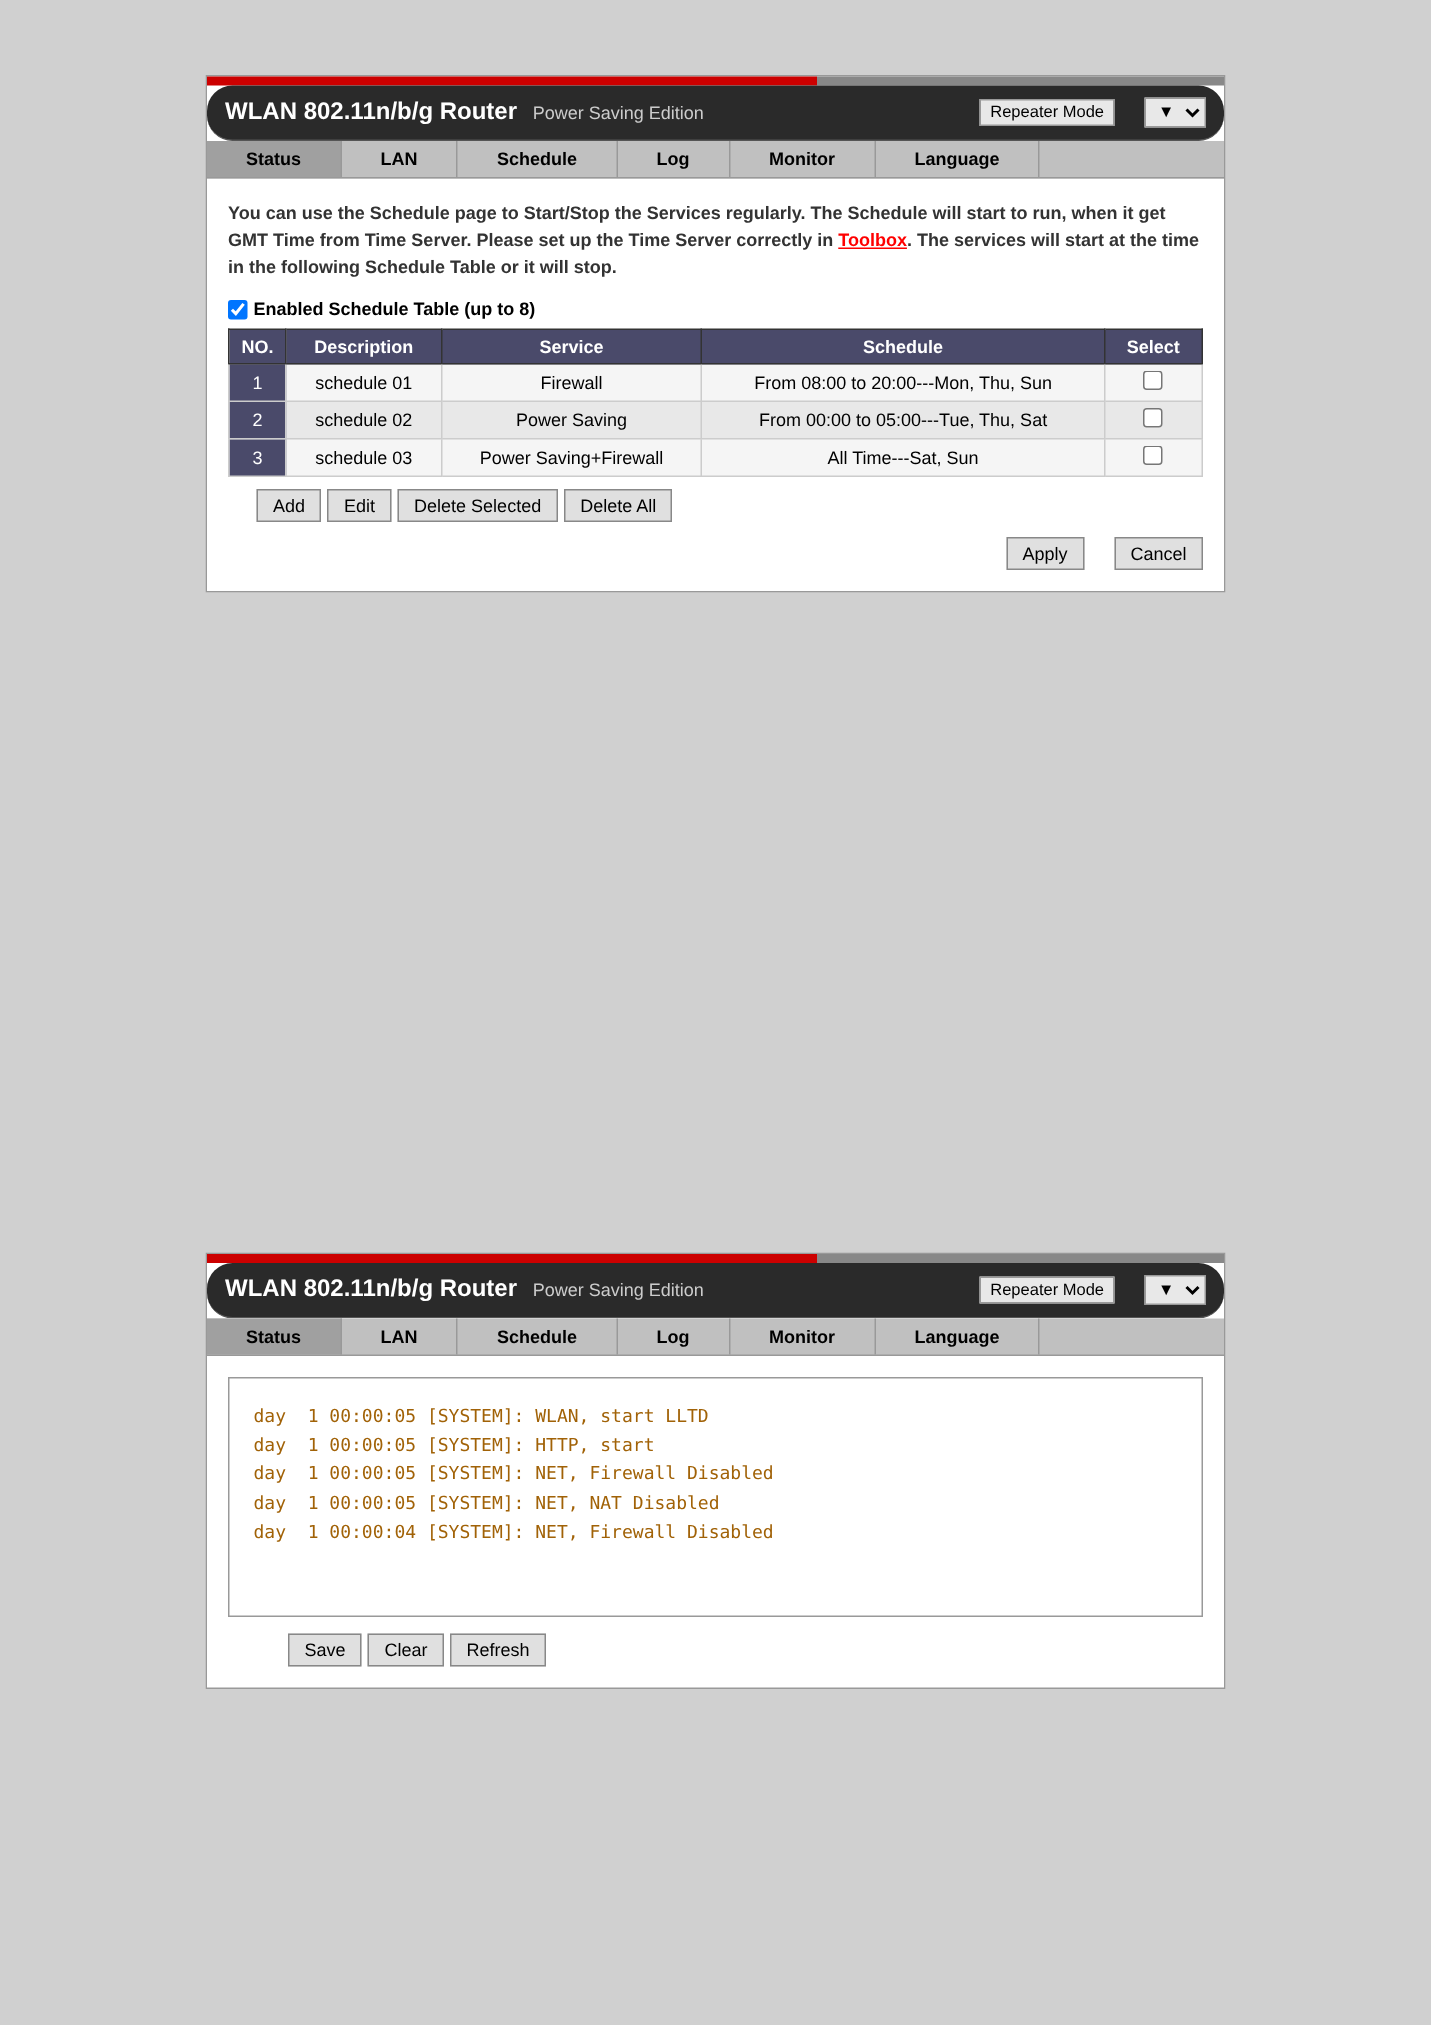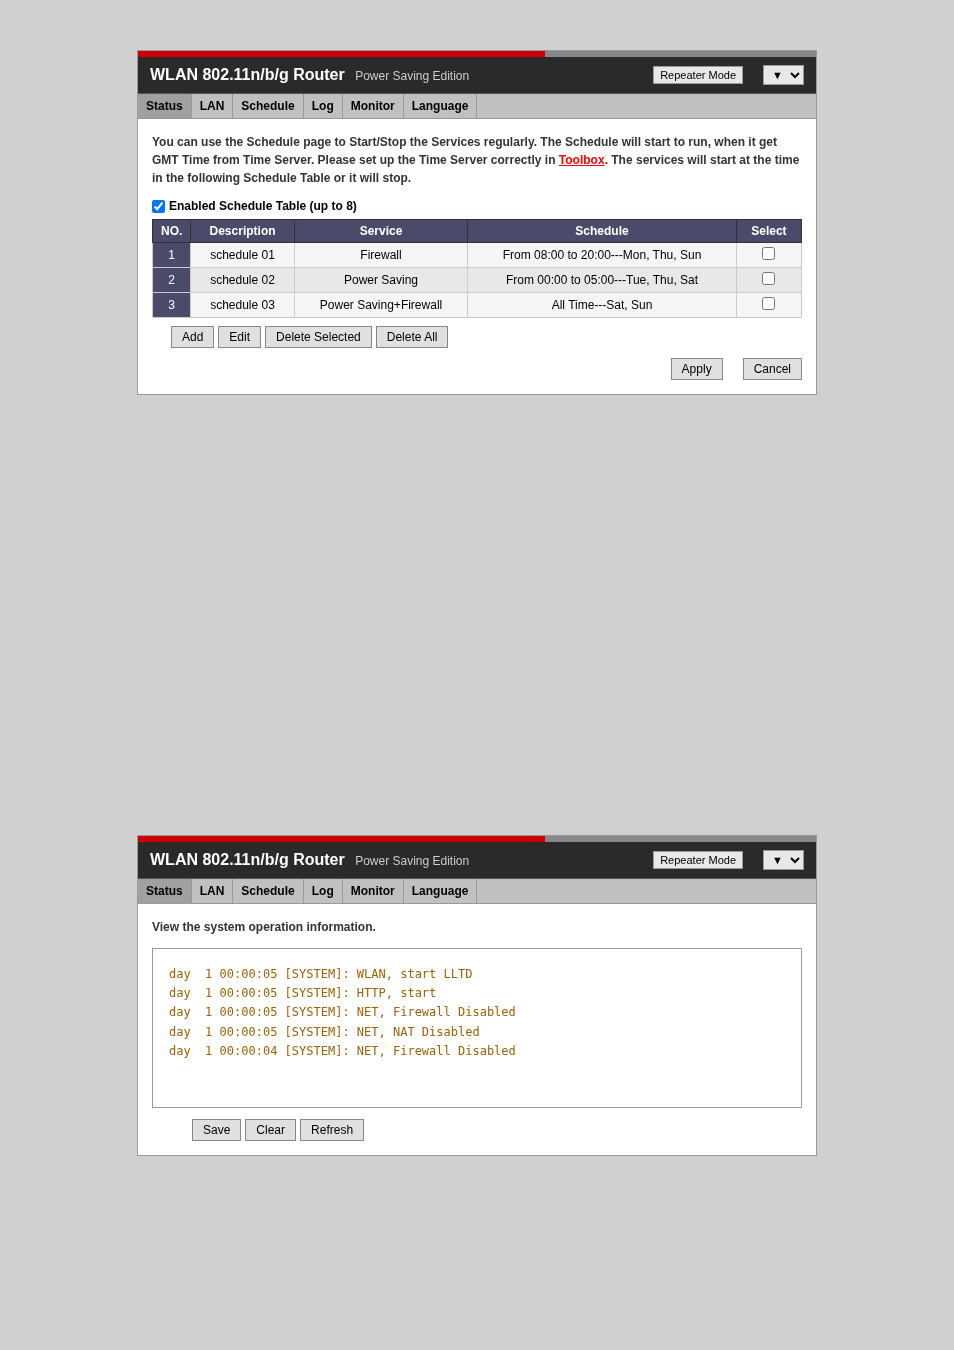--- a/index.html
+++ b/index.html
@@ -21,20 +21,21 @@
       margin-right: auto;
     }
     .panel-header {
       background: #2a2a2a;
       color: #fff;
       display: flex;
       align-items: center;
       justify-content: space-between;
       padding: 8px 12px;
       border-bottom: 1px solid #555;
+      border-radius: 17px;
     }
     .panel-title {
       font-size: 16px;
       font-weight: normal;
       color: #fff;
     }
     .panel-title strong {
       font-weight: bold;
     }
     .panel-title-sub {
@@ -60,21 +61,21 @@
       padding: 2px 4px;
       font-size: 11px;
       cursor: pointer;
     }
     .nav-bar {
       background: #c0c0c0;
       display: flex;
       border-bottom: 1px solid #999;
     }
     .nav-item {
-      padding: 5px 8px;
+      padding: 5px 26px;
       font-size: 12px;
       font-weight: bold;
       cursor: pointer;
       border-right: 1px solid #999;
       color: #000;
       text-decoration: none;
     }
     .nav-item:first-child {
       border-left: none;
     }
@@ -279,21 +280,20 @@
     </div>
     <div class="nav-bar">
       <a class="nav-item active">Status</a>
       <a class="nav-item">LAN</a>
       <a class="nav-item">Schedule</a>
       <a class="nav-item">Log</a>
       <a class="nav-item">Monitor</a>
       <a class="nav-item">Language</a>
     </div>
     <div class="panel-body">
-      <p class="description-text">View the system operation information.</p>
       <textarea class="log-textarea" readonly="" id="log-content" style="">day  1 00:00:05 [SYSTEM]: WLAN, start LLTD
 day  1 00:00:05 [SYSTEM]: HTTP, start
 day  1 00:00:05 [SYSTEM]: NET, Firewall Disabled
 day  1 00:00:05 [SYSTEM]: NET, NAT Disabled
 day  1 00:00:04 [SYSTEM]: NET, Firewall Disabled</textarea>
       <div class="log-action-row">
         <button class="btn">Save</button>
         <button class="btn">Clear</button>
         <button class="btn">Refresh</button>
       </div>

